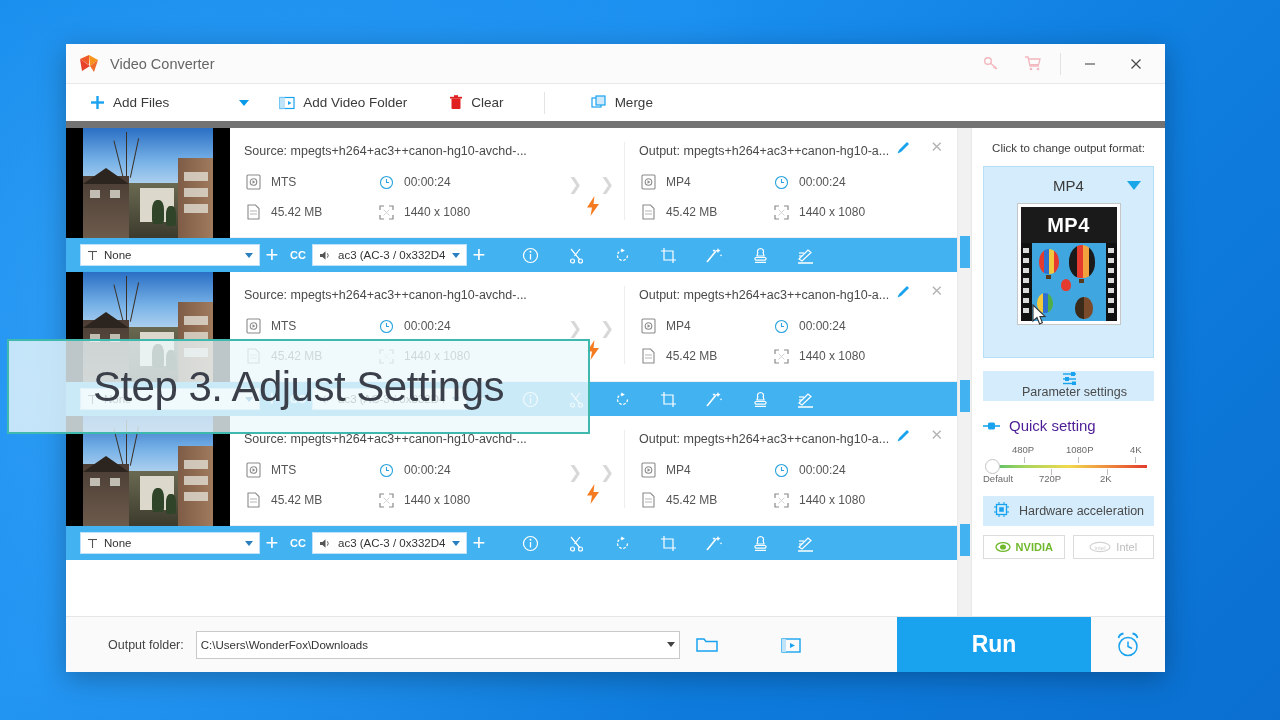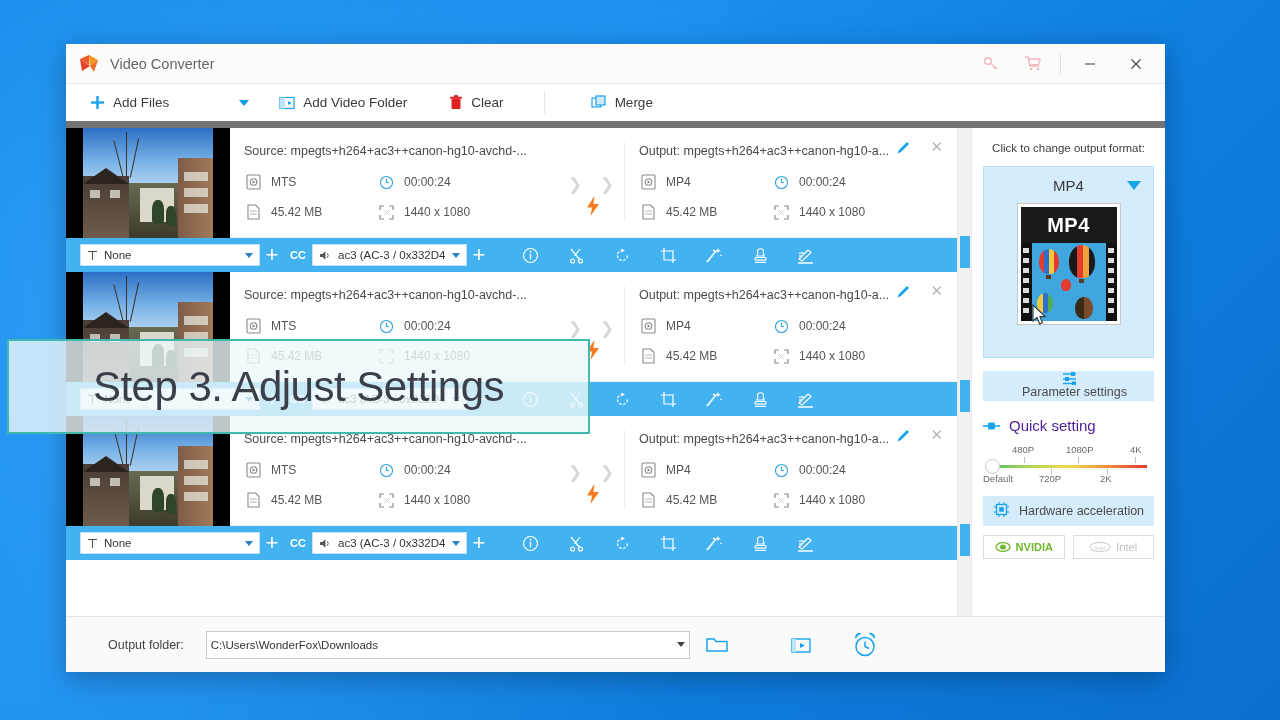--- a/index.html
+++ b/index.html
@@ -146,21 +146,21 @@
   .gpus{ margin-top:9px; display:flex; gap:8px; }
   .gpu{ flex:1; height:24px; border:1px solid #dcdcdc; display:flex; align-items:center;
     justify-content:center; font-size:11px; }
   .gpu.on{ color:#6fb82c; font-weight:bold; }
   .gpu.off{ color:#bdbdbd; }
 
   
   .bottom{ height:56px; flex:none; background:#fafafa; border-top:1px solid #e6e6e6; display:flex; align-items:center; }
   .of-label{ margin-left:42px; font-size:12.5px; color:#444; }
   .of-input{
-    margin-left:22px; width:484px; height:28px; background:#fff; border:1px solid #c9c9c9;
+    margin-left:12px; width:484px; height:28px; background:#fff; border:1px solid #c9c9c9;
     display:flex; align-items:center; padding:0 4px; font-size:11.5px; color:#333;
   }
   .of-caret{ margin-left:auto; width:0;height:0;border-left:4.5px solid transparent;border-right:4.5px solid transparent;border-top:5.5px solid #444; }
   .bb-icon{ width:54px; height:56px; display:flex; align-items:center; justify-content:center; }
   .runbtn{
     margin-left:auto; width:194px; height:56px; background:#19a3ef; color:#fff;
     display:flex; align-items:center; justify-content:center; font-size:23px; font-weight:bold;
   }
   .alarm{ width:74px; height:56px; display:flex; align-items:center; justify-content:center; }
 
@@ -998,20 +998,23 @@
           <path d="M1 15 V3 H8 L10 5.5 H21 V15 Z" fill="none" stroke="#19a3ef" stroke-width="1.5"></path>
         </svg>
     </div>
     <div class="bb-icon" style="margin-left:30px">
       <svg width="20" height="18" viewBox="0 0 20 18">
           <rect x="1" y="3" width="18" height="13" fill="none" stroke="#19a3ef" stroke-width="1.4"></rect>
           <rect x="1" y="3" width="4" height="13" fill="#bfe4fa"></rect>
           <path d="M9 7 L14 9.5 L9 12 Z" fill="#19a3ef"></path>
         </svg>
     </div>
+    <div class="runbtn">
+      <span>Run</span>
+    </div>
     <div class="alarm">
       <svg width="28" height="28" viewBox="0 0 28 28">
         <circle cx="14" cy="15.5" r="9" fill="none" stroke="#19a3ef" stroke-width="1.5"></circle>
         <path d="M14 10.5 V15.5 L18 17.5" fill="none" stroke="#19a3ef" stroke-width="1.5"></path>
         <path d="M4.5 7 a6 6 0 0 1 5 -4.5" fill="none" stroke="#19a3ef" stroke-width="1.8"></path>
         <path d="M23.5 7 a6 6 0 0 0 -5 -4.5" fill="none" stroke="#19a3ef" stroke-width="1.8"></path>
       </svg>
     </div>
   </div>
 </div>

